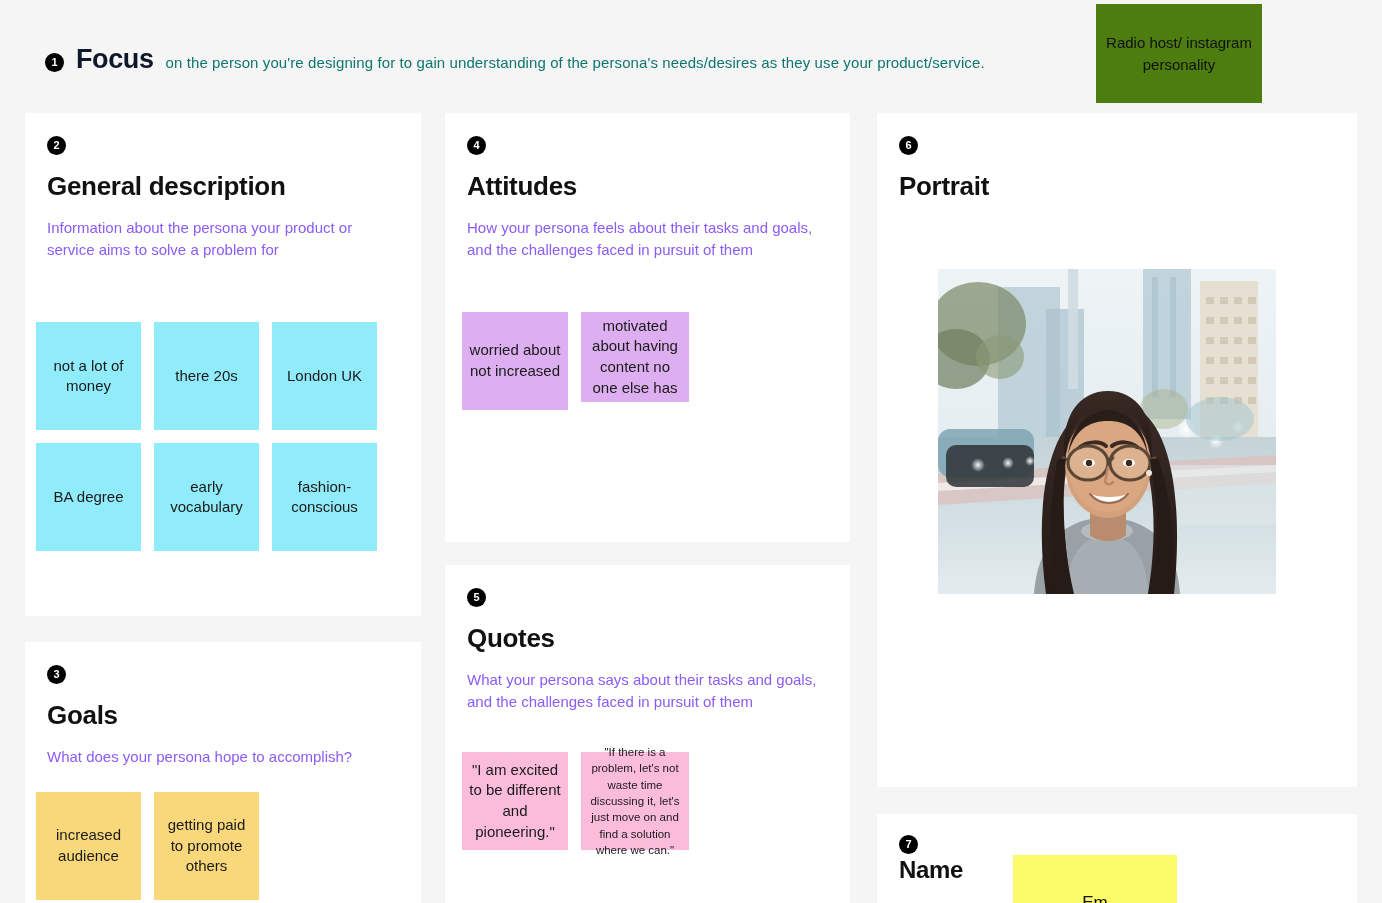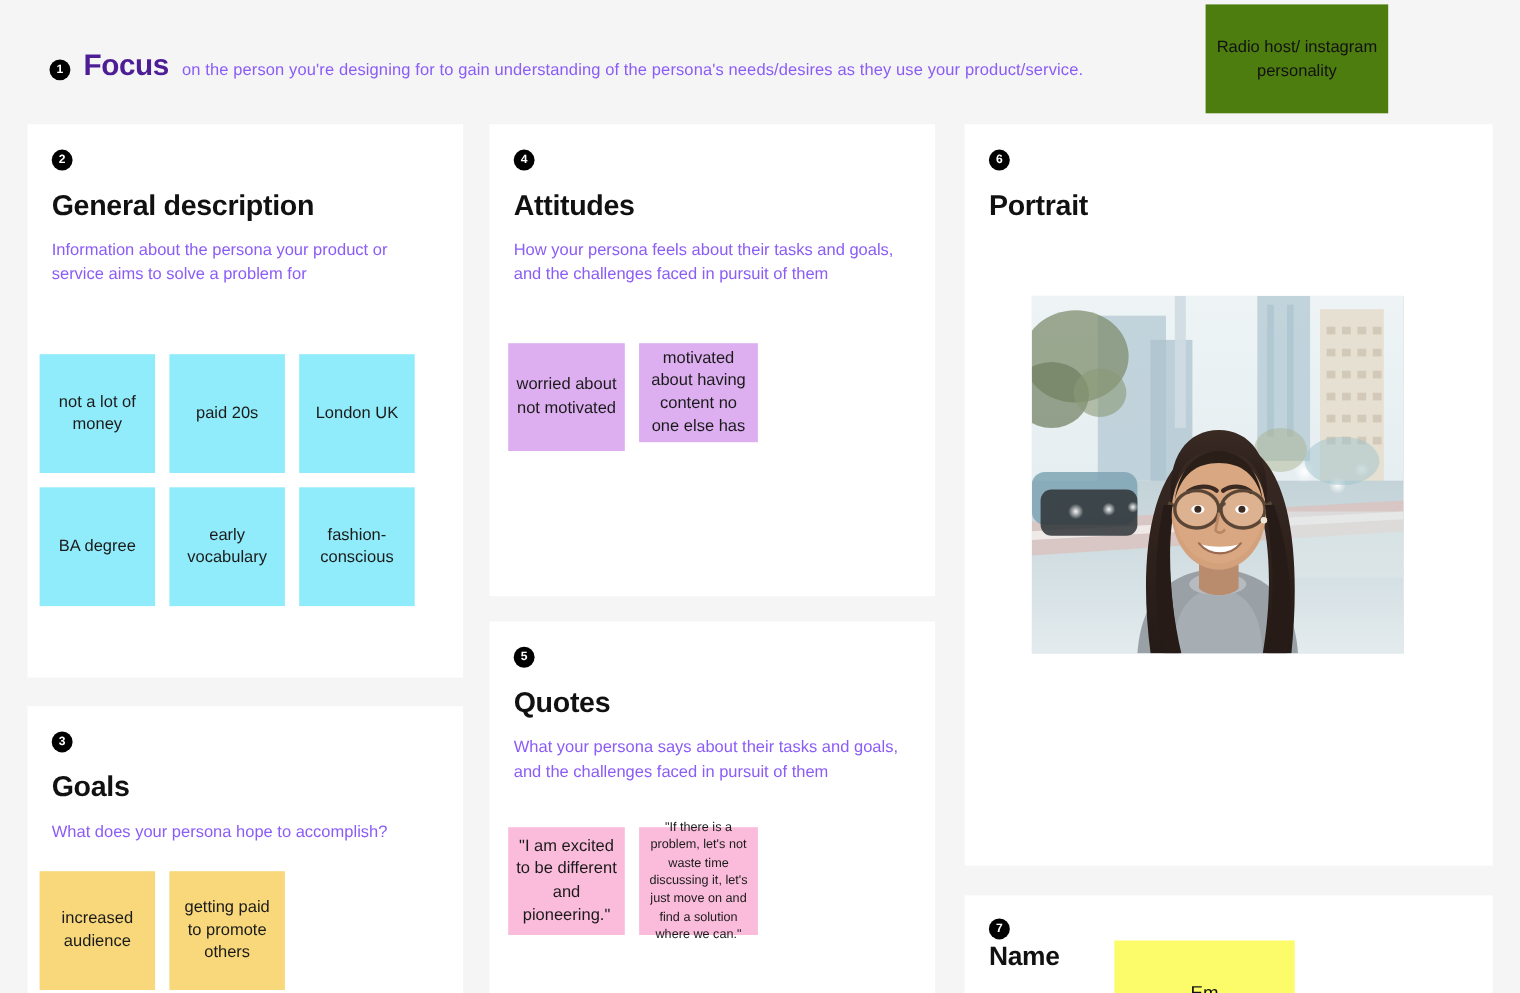--- a/index.html
+++ b/index.html
@@ -44,26 +44,26 @@
     font-size: 11px;
     font-weight: bold;
     line-height: 1;
     flex: none;
     position: relative;
     top: -2px;
   }
   #header-title {
     font-size: 27px;
     font-weight: bold;
-    color: #4c1d95;
+    color: #0f172a;
     letter-spacing: -0.4px;
   }
   #header-sub {
     font-size: 15px;
-    color: #8b5cf6;
+    color: #0f766e;
     letter-spacing: 0.1px;
   }
   #header-note {
     position: absolute;
     left: 1096px;
     top: 4px;
     width: 166px;
     height: 99px;
     background: #4d7c0f;
     display: flex;
@@ -226,21 +226,21 @@
 <div class="card" id="card-general">
   <div class="card-head">
     <div class="card-badge-row">
       <span class="step-badge">2</span>
     </div>
     <div class="card-title">General description</div>
     <p class="card-sub">Information about the persona your product or service aims to solve a problem for</p>
   </div>
   <div class="notes" id="general-notes">
     <div class="note note-cyan note-sq">not a lot of money</div>
-    <div class="note note-cyan note-sq">paid 20s</div>
+    <div class="note note-cyan note-sq">there 20s</div>
     <div class="note note-cyan note-sq">London UK</div>
     <div class="note note-cyan note-sq">BA degree</div>
     <div class="note note-cyan note-sq">early vocabulary</div>
     <div class="note note-cyan note-sq">fashion-conscious</div>
   </div>
 </div>
 
 <div class="card" id="card-goals">
   <div class="card-head">
     <div class="card-badge-row">
@@ -257,21 +257,21 @@
 
 <div class="card" id="card-attitudes">
   <div class="card-head">
     <div class="card-badge-row">
       <span class="step-badge">4</span>
     </div>
     <div class="card-title">Attitudes</div>
     <p class="card-sub">How your persona feels about their tasks and goals, and the challenges faced in pursuit of them</p>
   </div>
   <div class="notes" id="attitudes-notes">
-    <div class="note note-purple note-attitude-a">worried about not motivated</div>
+    <div class="note note-purple note-attitude-a">worried about not increased</div>
     <div class="note note-purple note-attitude-b">motivated about having content no one else has</div>
   </div>
 </div>
 
 <div class="card" id="card-quotes">
   <div class="card-head">
     <div class="card-badge-row">
       <span class="step-badge">5</span>
     </div>
     <div class="card-title">Quotes</div>

